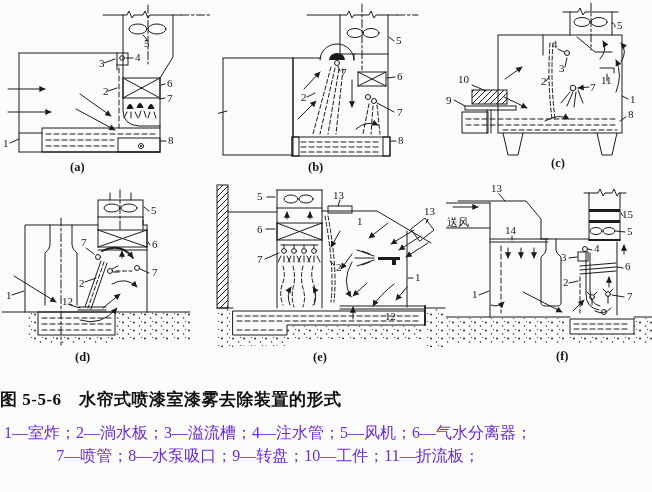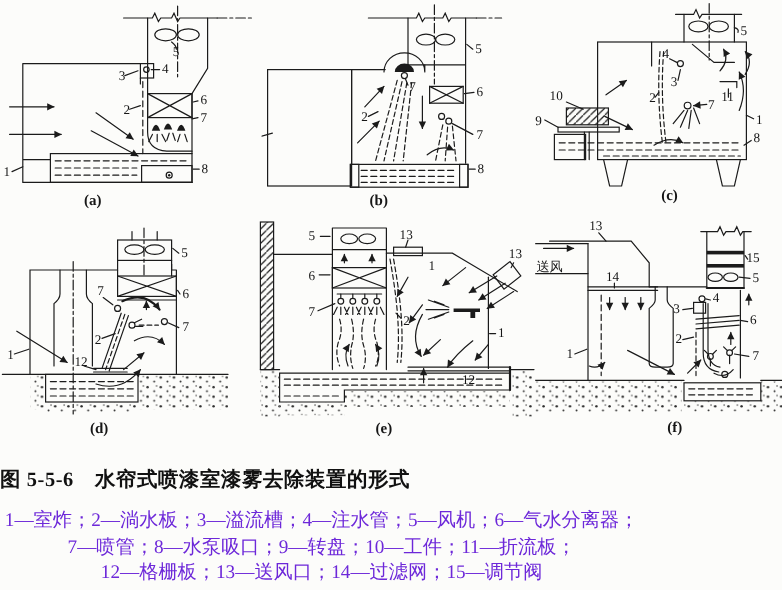--- a/index.html
+++ b/index.html
@@ -421,15 +421,14 @@
     <text x="627" y="300">7</text>
     <text x="491" y="192">13</text>
     <text x="505" y="234">14</text>
     <text x="622" y="218">15</text>
     <text x="556" y="360" class="plab">(f)</text>
   </svg>
 
   <div class="caption">图 5-5-6　水帘式喷漆室漆雾去除装置的形式</div>
   <div class="legend lg1">1—室炸；2—淌水板；3—溢流槽；4—注水管；5—风机；6—气水分离器；</div>
   <div class="legend lg2">7—喷管；8—水泵吸口；9—转盘；10—工件；11—折流板；</div>
-  <div class="legend lg3">12—格栅板；13—送风口；14—过滤网；15—调节阀</div>
 
 </div>
 
 </body></html>

